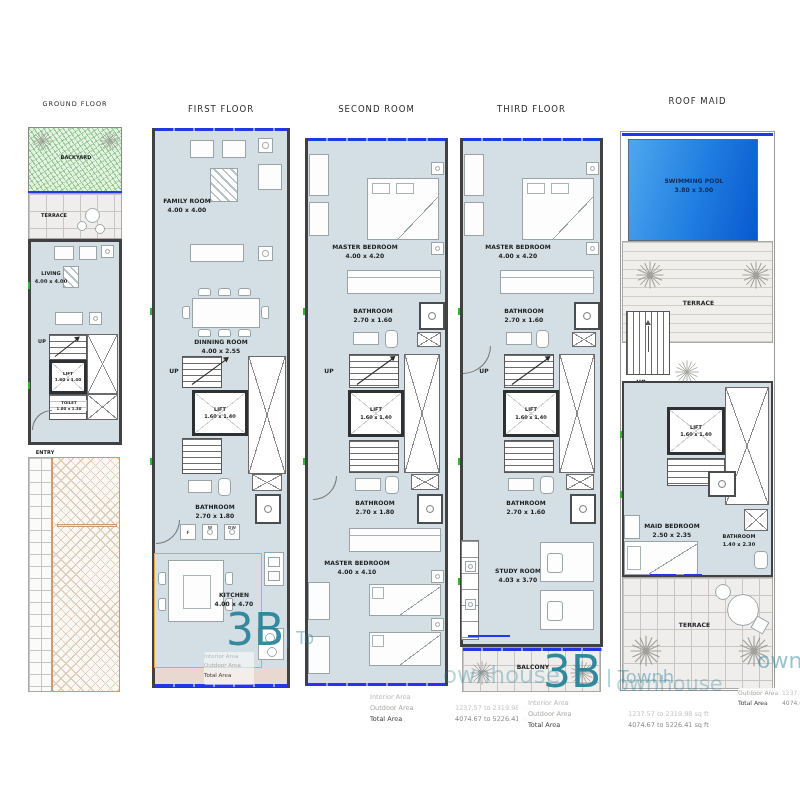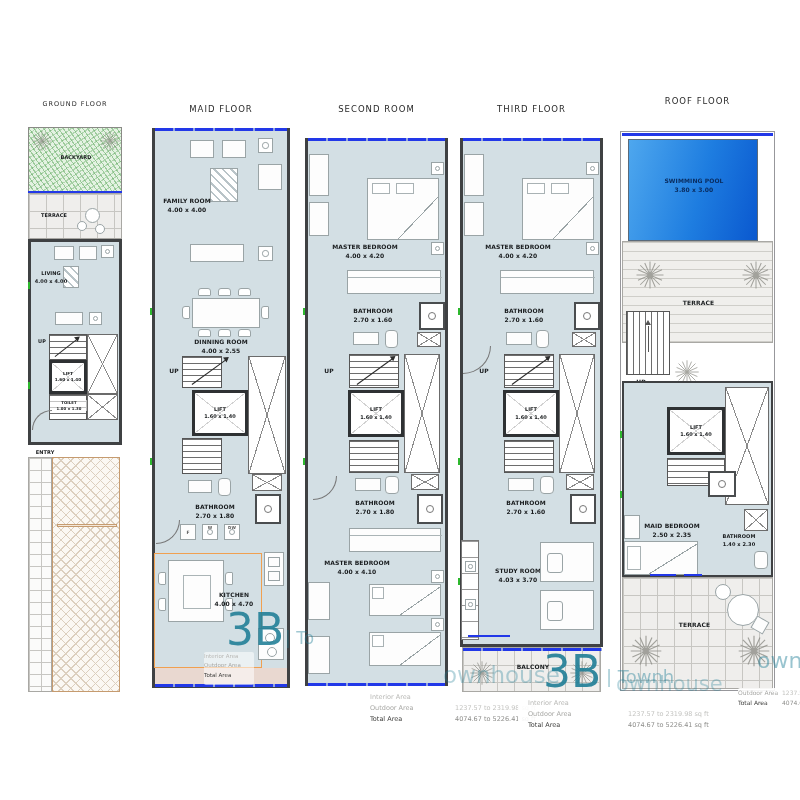--- a/index.html
+++ b/index.html
@@ -81,24 +81,24 @@
 <g stroke="#8f8f89" stroke-width="1.4" fill="none">
 <path d="M20 20L20 2M20 20L38 20M20 20L20 38M20 20L2 20M20 20L7 7M20 20L33 7M20 20L33 33M20 20L7 33M20 20L4 13M20 20L36 27M20 20L13 4M20 20L27 36M20 20L4 27M20 20L36 13M20 20L27 4M20 20L13 36"></path>
 </g>
 </symbol>
 </defs>
 </svg>
 
 <div class="page">
 
   <div class="ftitle" style="left:28px;top:100px;width:94px;font-size:6.5px">GROUND FLOOR</div>
-  <div class="ftitle" style="left:152px;top:104px;width:138px">MAID FLOOR</div>
+  <div class="ftitle" style="left:152px;top:104px;width:138px">FIRST FLOOR</div>
   <div class="ftitle" style="left:305px;top:104px;width:143px">SECOND ROOM</div>
   <div class="ftitle" style="left:460px;top:104px;width:143px">THIRD FLOOR</div>
-  <div class="ftitle" style="left:620px;top:96px;width:155px">ROOF FLOOR</div>
+  <div class="ftitle" style="left:620px;top:96px;width:155px">ROOF MAID</div>
 
   <div class="plan" style="left:28px;top:127px;width:94px;height:565px">
     <div class="greenhatch" style="left:0;top:0;width:94px;height:66px">
       <svg class="plantsvg" style="left:2px;top:2px;width:22px;height:22px">
           <use href="#plant"></use>
         </svg>
       <svg class="plantsvg" style="left:70px;top:2px;width:22px;height:22px">
           <use href="#plant"></use>
         </svg>
       <div class="lbl tiny" style="left:0;top:26px;width:94px">BACKYARD</div>

